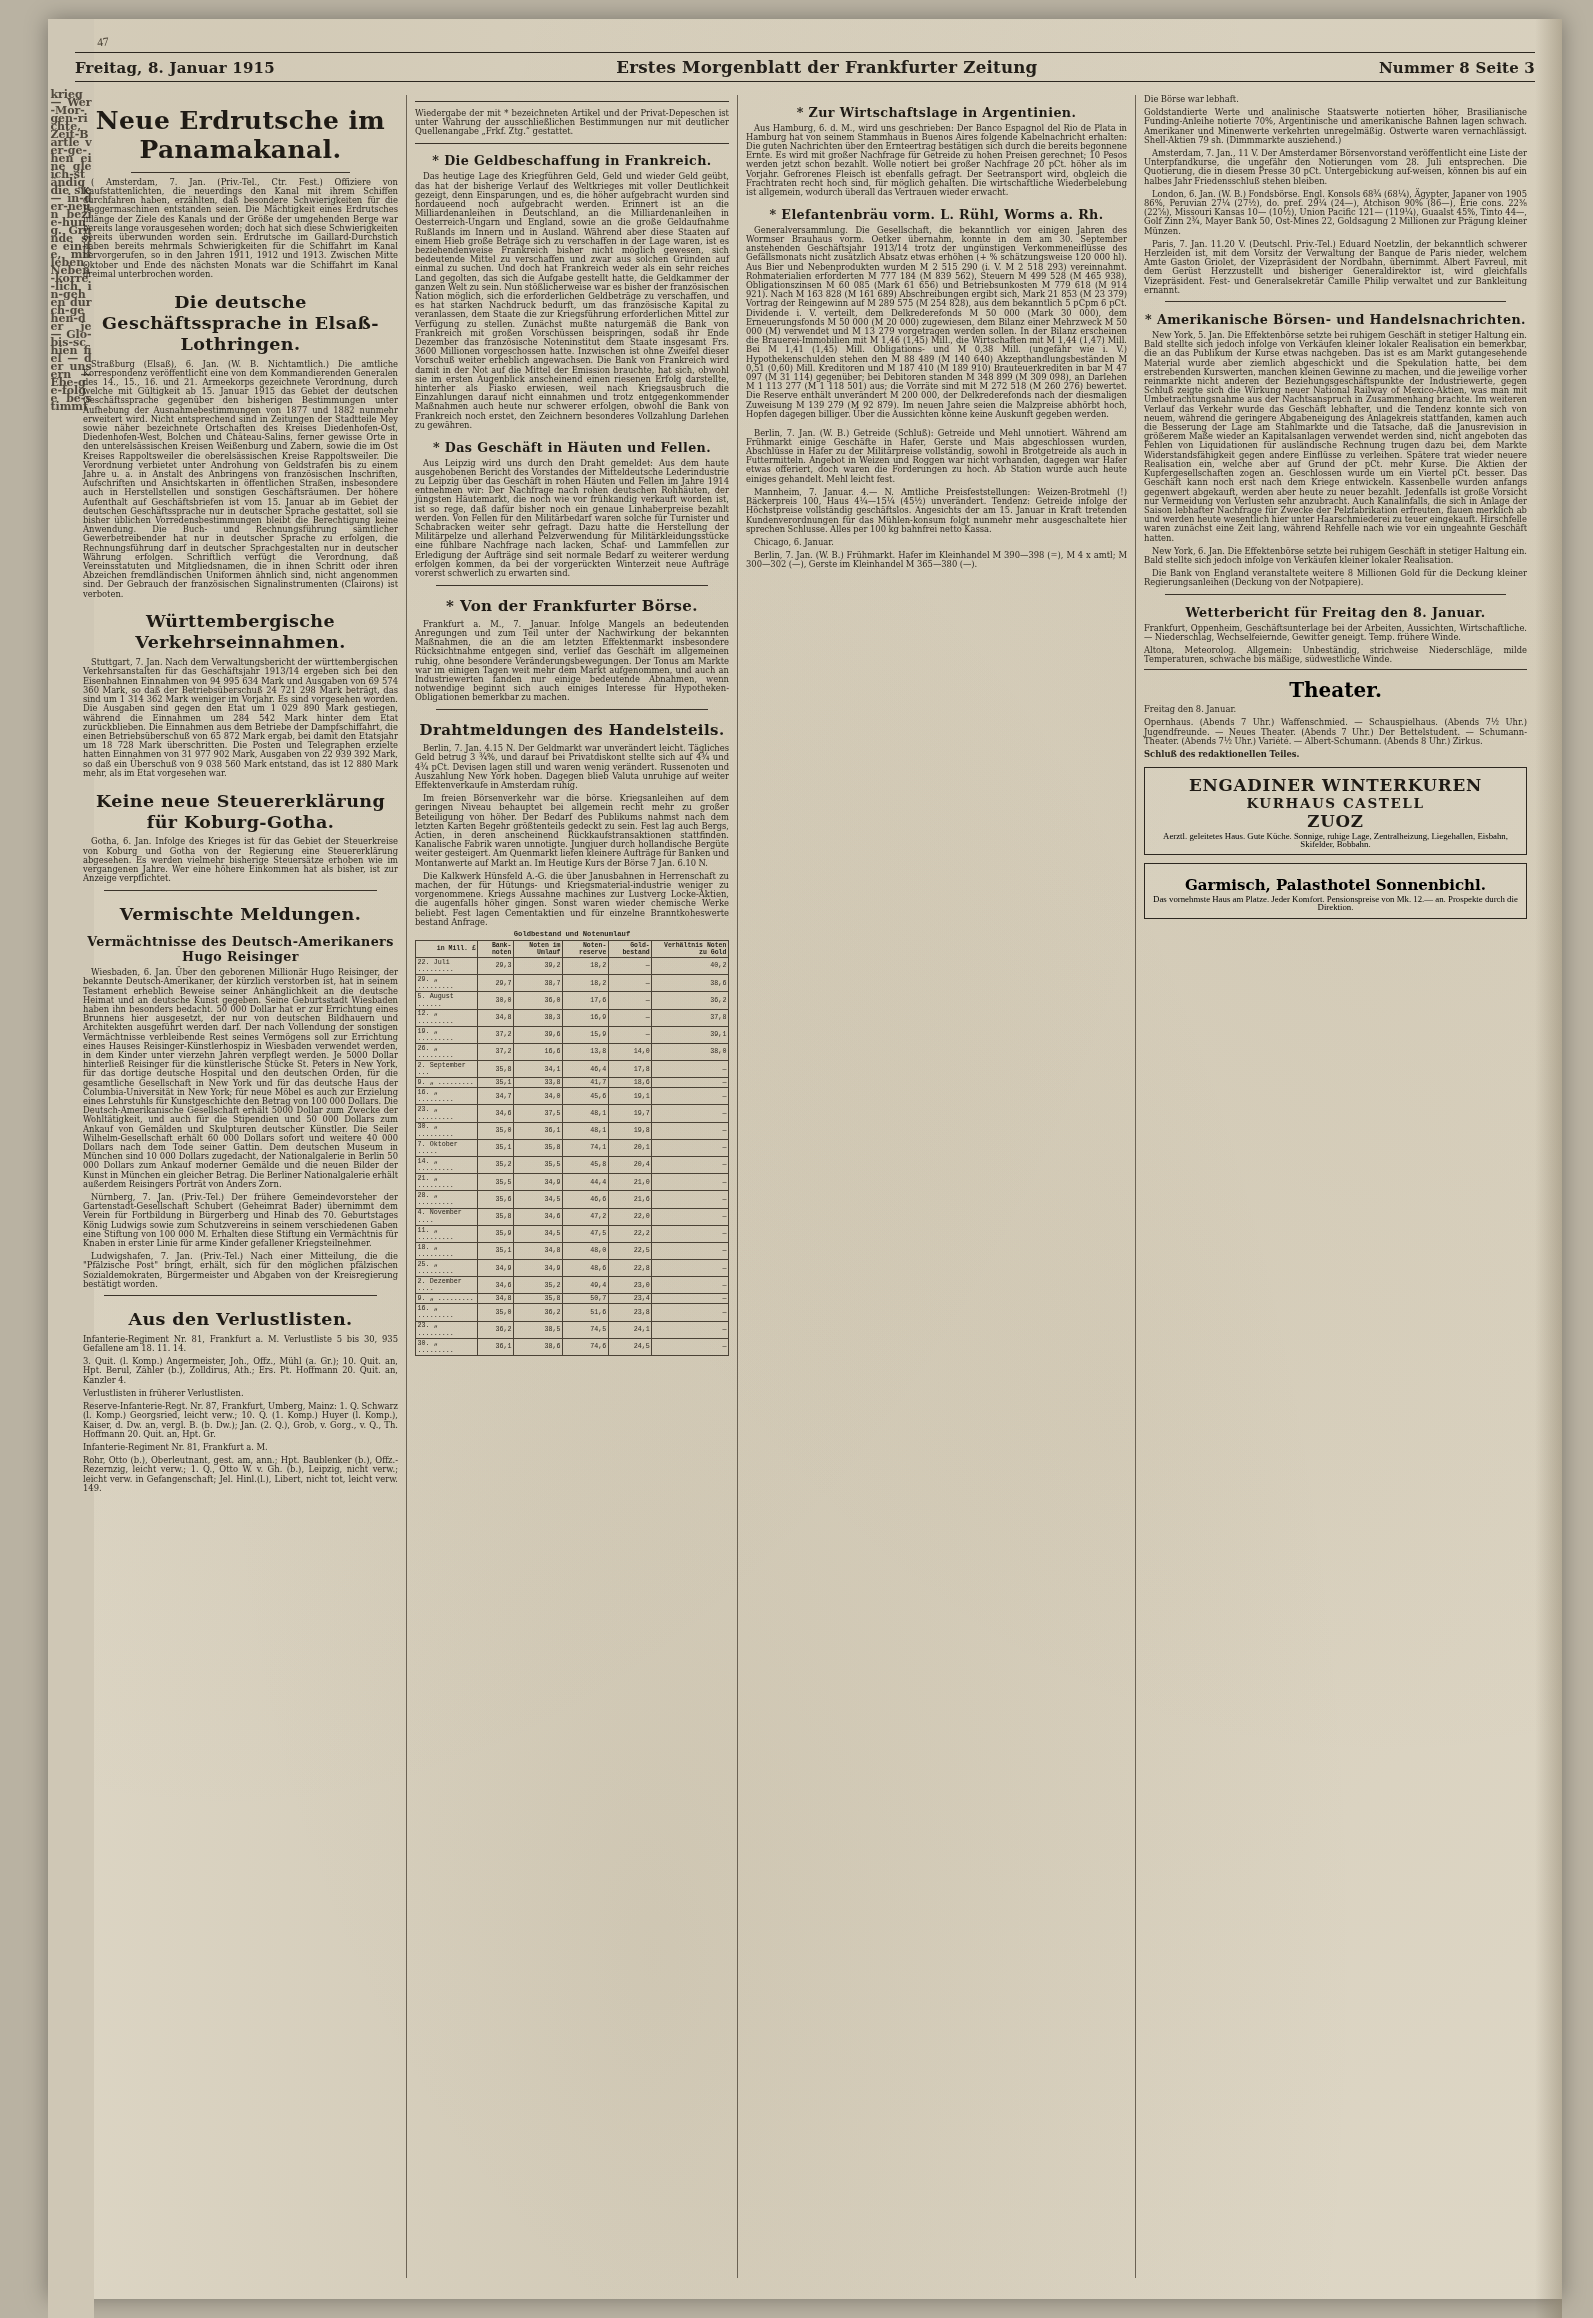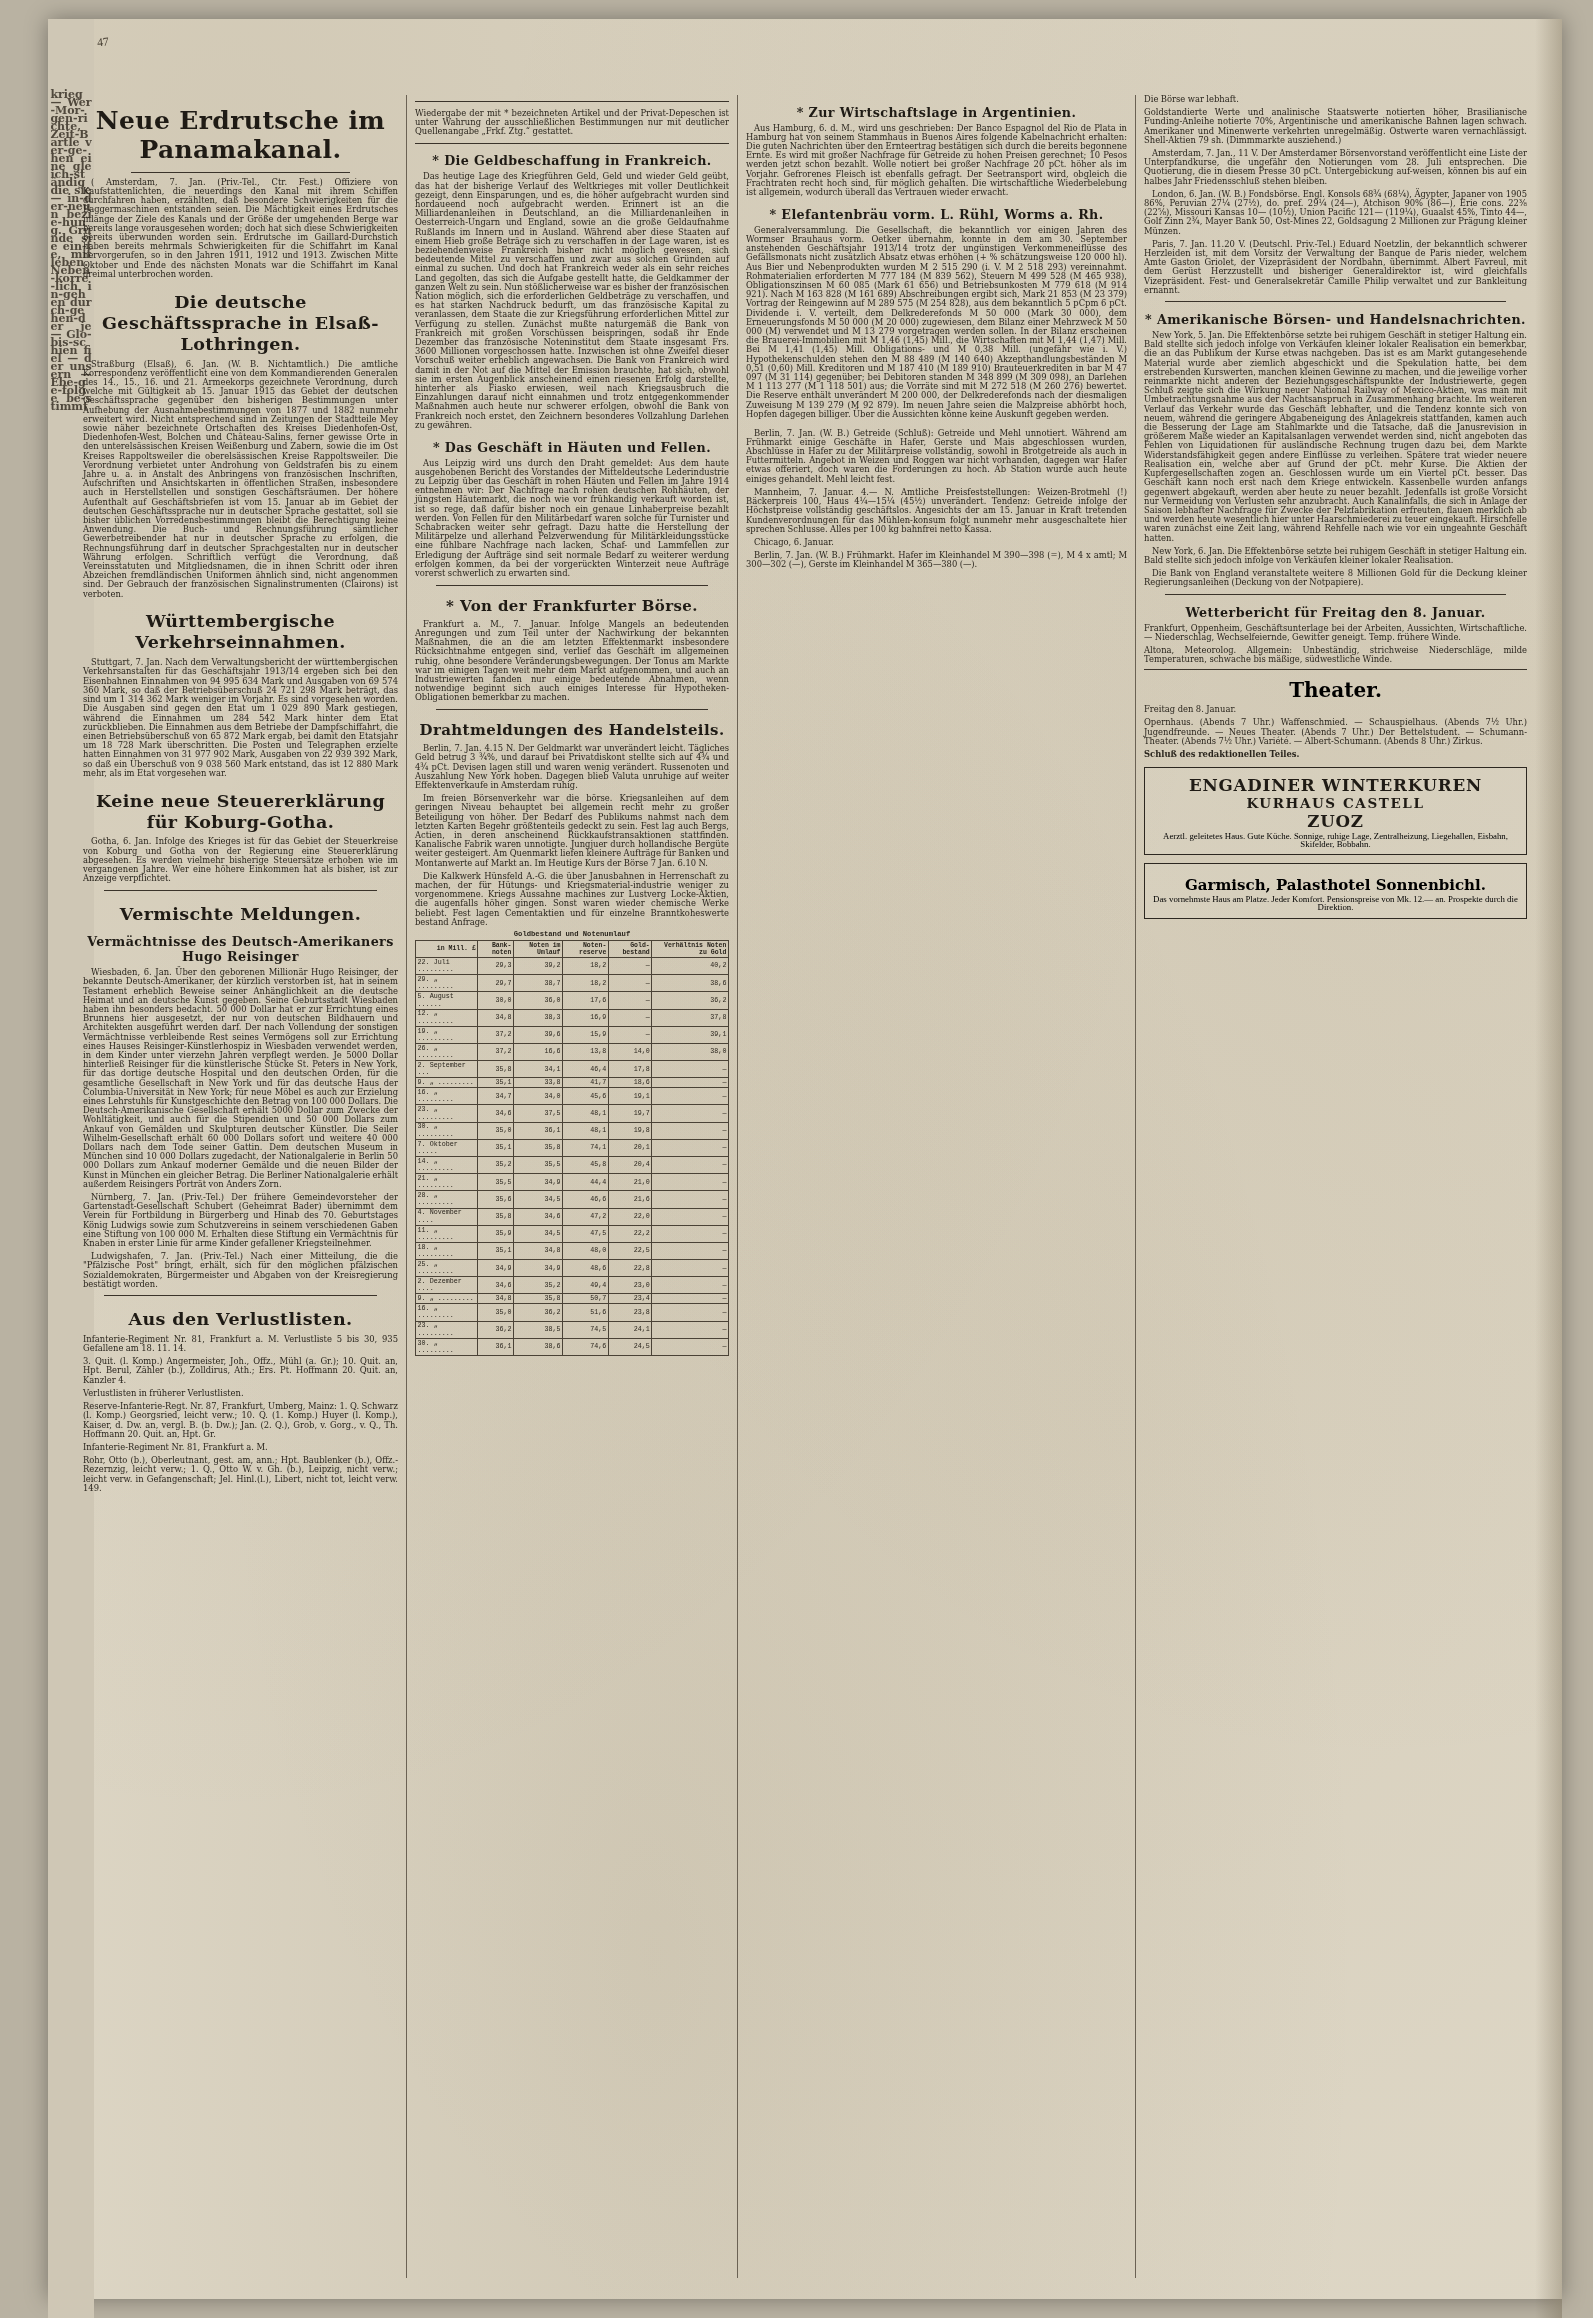--- a/index.html
+++ b/index.html
@@ -133,20 +133,25 @@
 
 <div id="sheet">
   <div class="pagecorner">47</div>
 
   <div id="leftstrip">
     <div class="frag">krieg — Wer-Mor-gen-richte, Zeit-Bartle ver-ge-hen eine gleich-ständig die sie — in-der-neun bezie-hung. Gründe sie ein-te, mit leben. Neben-korre-lich in-gehen durch-gehen-der je — Glo-bis-schien fiel — der unsern — Ebe-ge-folge be-stimmt</div>
   </div>
 
   <div id="rightfold"></div>
 
+  <div class="masthead">
+    <div class="mh">Freitag, 8. Januar 1915</div>
+    <div class="mh center">Erstes Morgenblatt der Frankfurter Zeitung</div>
+    <div class="mh">Nummer 8  Seite 3</div>
+  </div>
 
   <div class="cols">
 
     <div class="col c1">
       <h1 class="frakhead big">Neue Erdrutsche im Panamakanal.</h1>
       <div class="rule thin"></div>
       <p class="body ind">( Amsterdam, 7. Jan. (Priv.-Tel., Ctr. Fest.) Offiziere von Kaufstattenlichten, die neuerdings den Kanal mit ihrem Schiffen durchfahren haben, erzählten, daß besondere Schwierigkeiten für die Baggermaschinen entstanden seien. Die Mächtigkeit eines Erdrutsches inlänge der Ziele des Kanals und der Größe der umgehenden Berge war bereits lange vorausgesehen worden; doch hat sich diese Schwierigkeiten bereits überwunden worden sein. Erdrutsche im Gaillard-Durchstich haben bereits mehrmals Schwierigkeiten für die Schiffahrt im Kanal hervorgerufen, so in den Jahren 1911, 1912 und 1913. Zwischen Mitte Oktober und Ende des nächsten Monats war die Schiffahrt im Kanal dreimal unterbrochen worden.</p>
 
       <h2 class="frakhead mid">Die deutsche Geschäftssprache in Elsaß-Lothringen.</h2>
       <p class="body ind">Straßburg (Elsaß), 6. Jan. (W. B. Nichtamtlich.) Die amtliche Korrespondenz veröffentlicht eine von dem Kommandierenden Generalen des 14., 15., 16. und 21. Armeekorps gezeichnete Verordnung, durch welche mit Gültigkeit ab 15. Januar 1915 das Gebiet der deutschen Geschäftssprache gegenüber den bisherigen Bestimmungen unter Aufhebung der Ausnahmebestimmungen von 1877 und 1882 nunmehr erweitert wird. Nicht entsprechend sind in Zeitungen der Stadtteile Mey sowie näher bezeichnete Ortschaften des Kreises Diedenhofen-Ost, Diedenhofen-West, Bolchen und Château-Salins, ferner gewisse Orte in den unterelsässischen Kreisen Weißenburg und Zabern, sowie die im Ost Kreises Rappoltsweiler die oberelsässischen Kreise Rappoltsweiler. Die Verordnung verbietet unter Androhung von Geldstrafen bis zu einem Jahre u. a. in Anstalt des Anbringens von französischen Inschriften, Aufschriften und Ansichtskarten in öffentlichen Straßen, insbesondere auch in Herstellstellen und sonstigen Geschäftsräumen. Der höhere Aufenthalt auf Geschäftsbriefen ist vom 15. Januar ab im Gebiet der deutschen Geschäftssprache nur in deutscher Sprache gestattet, soll sie bisher üblichen Vorredensbestimmungen bleibt die Berechtigung keine Anwendung. Die Buch- und Rechnungsführung sämtlicher Gewerbetreibender hat nur in deutscher Sprache zu erfolgen, die Rechnungsführung darf in deutscher Sprachgestalten nur in deutscher Währung erfolgen. Schriftlich verfügt die Verordnung, daß Vereinsstatuten und Mitgliedsnamen, die in ihnen Schritt oder ihren Abzeichen fremdländischen Uniformen ähnlich sind, nicht angenommen sind. Der Gebrauch der französischen Signalinstrumenten (Clairons) ist verboten.</p>

